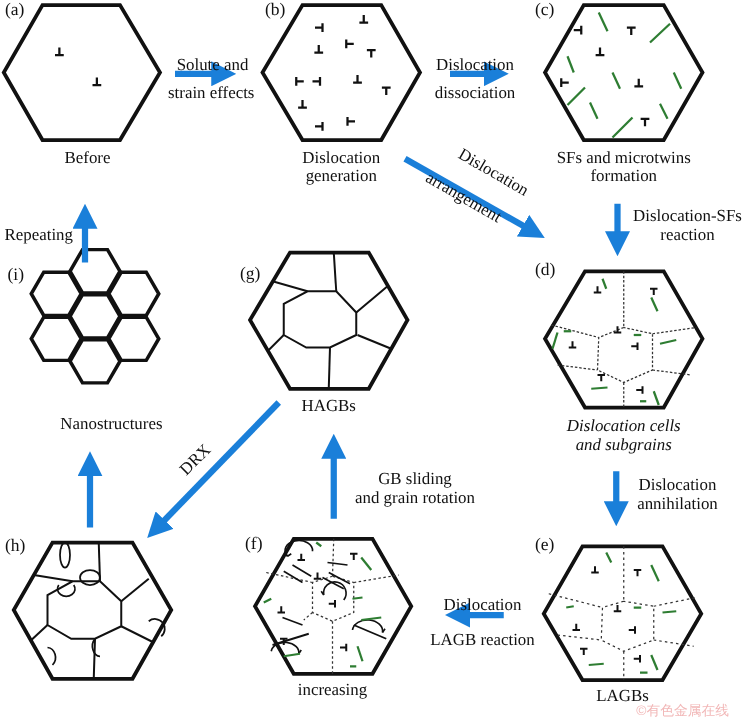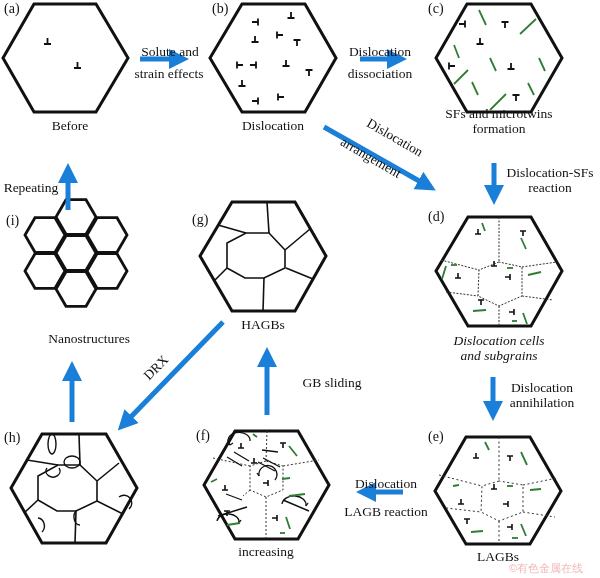--- a/index.html
+++ b/index.html
@@ -253,22 +253,23 @@
   <div class="plabel" style="left:196px;top:428px;">(f)</div>
   <div class="plabel" style="left:192px;top:212px;">(g)</div>
   <div class="plabel" style="left:4px;top:430px;">(h)</div>
   <div class="plabel" style="left:6px;top:213px;">(i)</div>
 
   <div class="lbl" style="left:20px;top:118px;width:100px;">
     <div>Before</div>
   </div>
   <div class="lbl" style="left:223px;top:118px;width:100px;">
     <div>Dislocation</div>
-  </div>
-  <div class="lbl" style="left:434px;top:106px;width:130px;">
+    <div>generation</div>
+  </div>
+  <div class="lbl" style="left:434px;top:118px;width:130px;">
     <div>SFs and microtwins</div>
     <div>formation</div>
   </div>
   <div class="lbl" style="left:434px;top:333px;width:130px;font-style:italic;">
     <div>Dislocation cells</div>
     <div>and subgrains</div>
   </div>
   <div class="lbl" style="left:448px;top:549px;width:100px;">
     <div>LAGBs</div>
   </div>
@@ -307,20 +308,21 @@
     <div>annihilation</div>
   </div>
 
   <div class="lbl" style="left:336px;top:470px;width:100px;line-height:28px;">
     <div>Dislocation</div>
     <div>LAGB reaction</div>
   </div>
 
   <div class="lbl" style="left:272px;top:375px;width:120px;">
     <div>GB sliding</div>
+    <div>and grain rotation</div>
   </div>
 
   <div class="lbl" style="left:136px;top:360px;width:40px;transform:rotate(-45deg);transform-origin:center;">DRX</div>
 
   <div class="lbl" style="left:0px;top:180px;width:62px;text-align:center;">Repeating</div>
 
   <div class="wm" style="left:509px;top:561px;">©有色金属在线</div>
 </div>
 
 </body></html>

